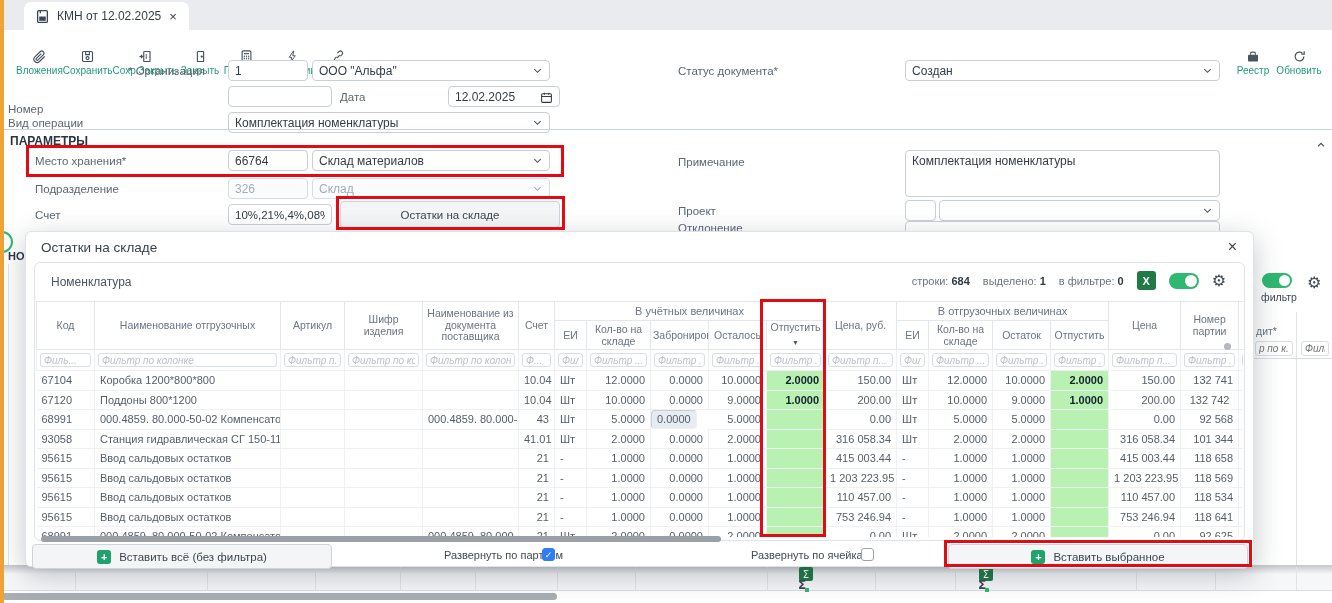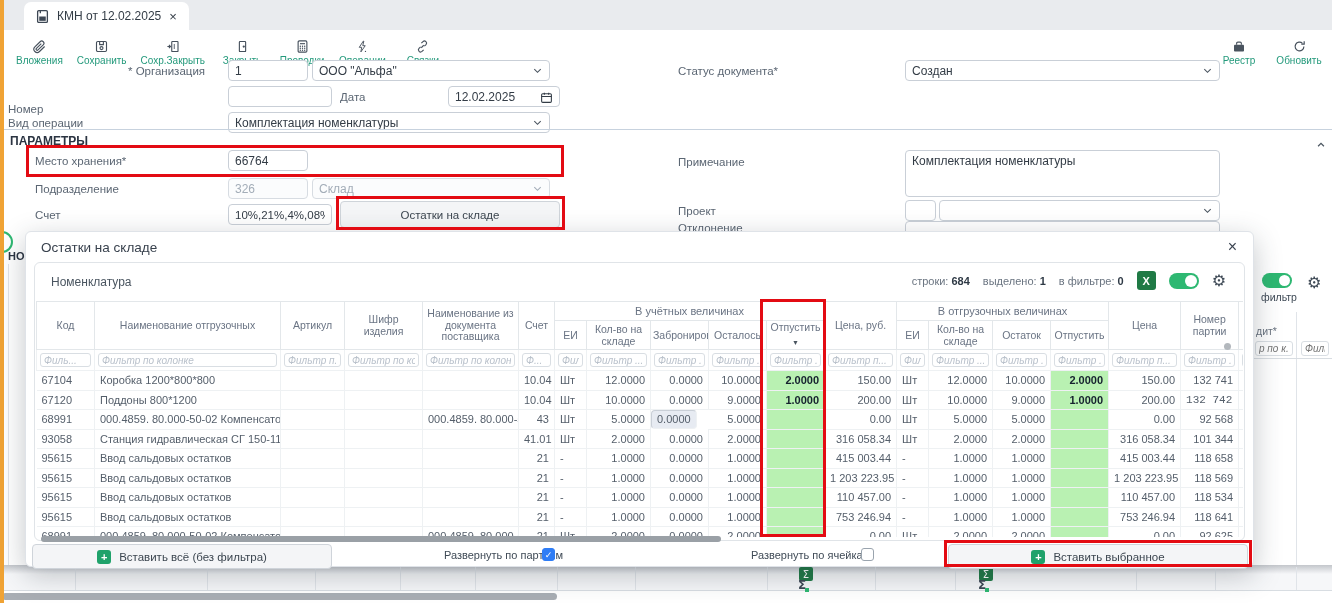--- a/index.html
+++ b/index.html
@@ -10,21 +10,21 @@
   
   .tabbar{position:absolute;left:4px;top:0;right:0;height:30px;background:#e9ebee;z-index:2;}
   .tab{position:absolute;left:20px;top:2px;height:28px;background:#fff;border-radius:7px 7px 0 0;
        display:flex;align-items:center;gap:8px;padding:0 12px;}
   .tab .ttl{font-size:12px;color:#333c46;}
   .tab .x{font-size:13px;color:#333c46;cursor:pointer;}
   .docicon svg{display:block;}
 
   
   .toolbar{position:absolute;left:4px;top:30px;right:0;height:30px;background:#fff;z-index:2;}
-  .tgrp{position:absolute;top:9px;display:flex;gap:14px;}
+  .tgrp{position:absolute;top:19px;display:flex;}
   .tgrp.l{left:12px;} .tgrp.r{right:10px;}
   .tbtn{display:flex;flex-direction:column;align-items:center;gap:1px;cursor:pointer;min-width:46px;}
   .ticon{height:15px;color:#46505c;display:flex;align-items:flex-end;}
   .ticon svg{display:block;}
   .tlabel{font-size:10px;color:#23997b;white-space:nowrap;}
 
   
   .lab{position:absolute;font-size:11.5px;color:#5b6673;white-space:nowrap;z-index:2;}
   .inp{position:absolute;height:21px;border:1px solid #c9cfd7;border-radius:4px;background:#fff;
        font-family:"Liberation Sans",sans-serif;font-size:12px;color:#333c46;padding:0 6px;box-sizing:border-box;z-index:2;}
@@ -264,20 +264,28 @@
   </div>
 
   <div class="divider"></div>
   <div class="sectitle">ПАРАМЕТРЫ</div>
   <span class="collapse"><svg width="10" height="10" viewBox="0 0 24 24" fill="none" stroke="currentColor" stroke-width="3">
         <path d="M5 15l7-7 7 7"></path>
       </svg></span>
 
   <div class="lab" style="left:35px;top:155px;">Место хранения*</div>
   <input class="inp" style="left: 228px; top: 150px; width: 80px;" value="66764">
+  <div class="sel" style="left:312px;top:150px;width:238px;">
+    <span>Склад материалов</span>
+    <span class="chev">
+        <svg width="11" height="11" viewBox="0 0 24 24" fill="none" stroke="currentColor" stroke-width="2.4">
+          <path d="M5 9l7 7 7-7"></path>
+        </svg>
+      </span>
+  </div>
 
   <div class="lab" style="left:35px;top:183px;">Подразделение</div>
   <input class="inp dis" style="left: 228px; top: 178px; width: 80px;" value="326">
   <div class="sel dis" style="left:312px;top:178px;width:238px;">
     <span>Склад</span>
     <span class="chev">
         <svg width="11" height="11" viewBox="0 0 24 24" fill="none" stroke="currentColor" stroke-width="2.4">
           <path d="M5 9l7 7 7-7"></path>
         </svg>
       </span>
@@ -460,21 +468,21 @@
                 <td style="text-align: right;">10.0000</td>
                 <td style="text-align: right;">0.0000</td>
                 <td style="text-align: right;">9.0000</td>
                 <td class="green" style="text-align: right;">1.0000</td>
                 <td style="text-align: right;">200.00</td>
                 <td style="text-align: left;">Шт</td>
                 <td style="text-align: right;">10.0000</td>
                 <td style="text-align: right;">9.0000</td>
                 <td class="green" style="text-align: right;">1.0000</td>
                 <td style="text-align: right;">200.00</td>
-                <td style="text-align: left; font-family: Liberation Mono, monospace;">132 742</td>
+                <td style="text-align: center;">132 742</td>
                 <td style="text-align: left;">13</td>
               </tr>
               <tr>
                 <td style="text-align: left;">68991</td>
                 <td style="text-align: left;">000.4859. 80.000-50-02 Компенсатор</td>
                 <td style="text-align: left;"></td>
                 <td style="text-align: left;"></td>
                 <td style="text-align: left;">000.4859. 80.000-50...</td>
                 <td style="text-align: right;">43</td>
                 <td style="text-align: left;">Шт</td>

